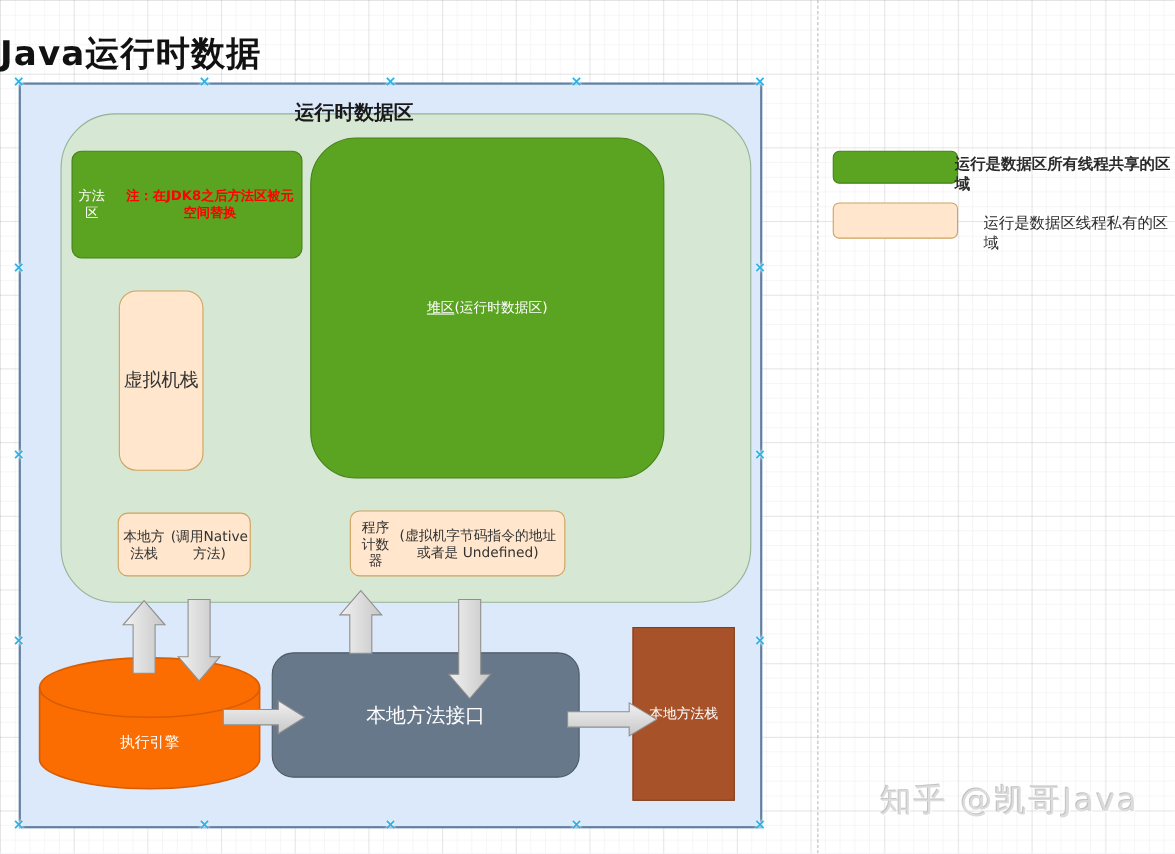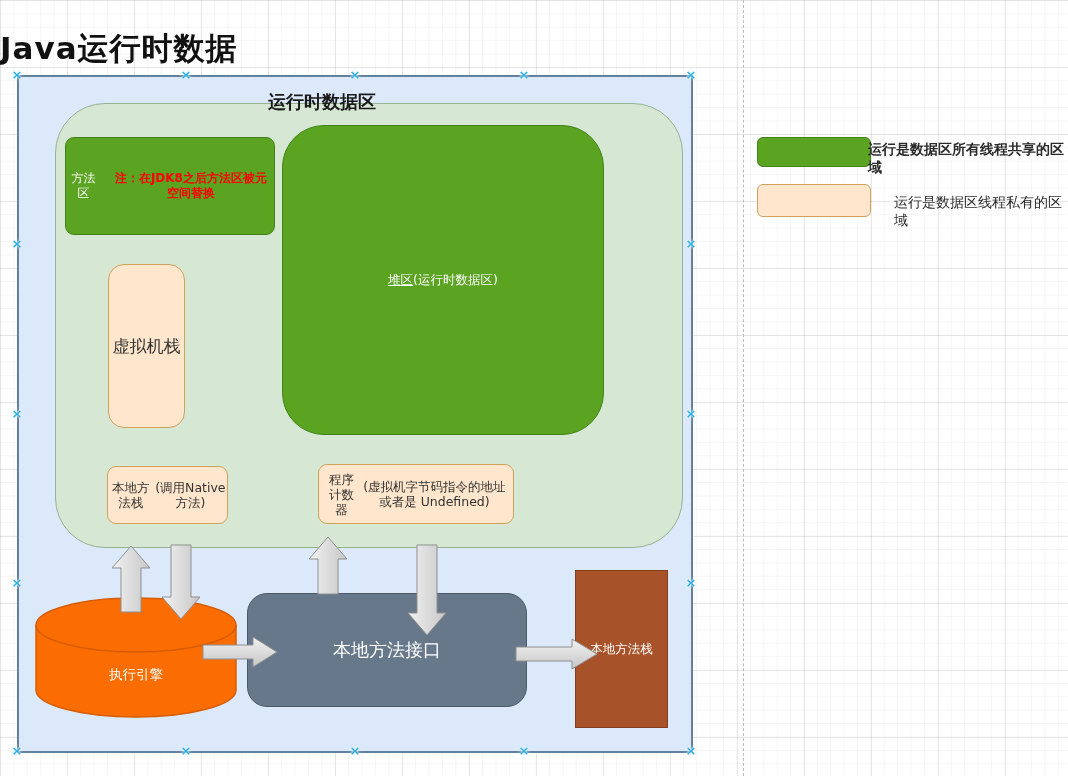--- a/index.html
+++ b/index.html
@@ -115,20 +115,21 @@
     <path d="M427,635 L446,613 L437,613 L437,545 L417,545 L417,613 L408,613 Z" fill="url(#agv)" stroke="#8f8f8f"></path>
     <path d="M203,645 L253,645 L253,637 L277,652 L253,667 L253,659 L203,659 Z" fill="url(#agh)" stroke="#8f8f8f"></path>
     <path d="M516,647 L572,647 L572,639 L597,654 L572,669 L572,661 L516,661 Z" fill="url(#agh)" stroke="#8f8f8f"></path>
   </svg>
 
   <div id="legend-swatch-shared" class="abs legend-swatch"></div>
   <div id="legend-label-shared" class="abs">运行是数据区所有线程共享的区域</div>
   <div id="legend-swatch-private" class="abs legend-swatch"></div>
   <div id="legend-label-private" class="abs">运行是数据区线程私有的区域</div>
 
+  <div id="watermark" class="abs">知乎 @凯哥Java</div>
 
   <div class="handle" style="left:17px;top:75px;"></div>
   <div class="handle" style="left:186px;top:75px;"></div>
   <div class="handle" style="left:355px;top:75px;"></div>
   <div class="handle" style="left:524px;top:75px;"></div>
   <div class="handle" style="left:691px;top:75px;"></div>
   <div class="handle" style="left:17px;top:244px;"></div>
   <div class="handle" style="left:17px;top:414px;"></div>
   <div class="handle" style="left:17px;top:583px;"></div>
   <div class="handle" style="left:691px;top:244px;"></div>

